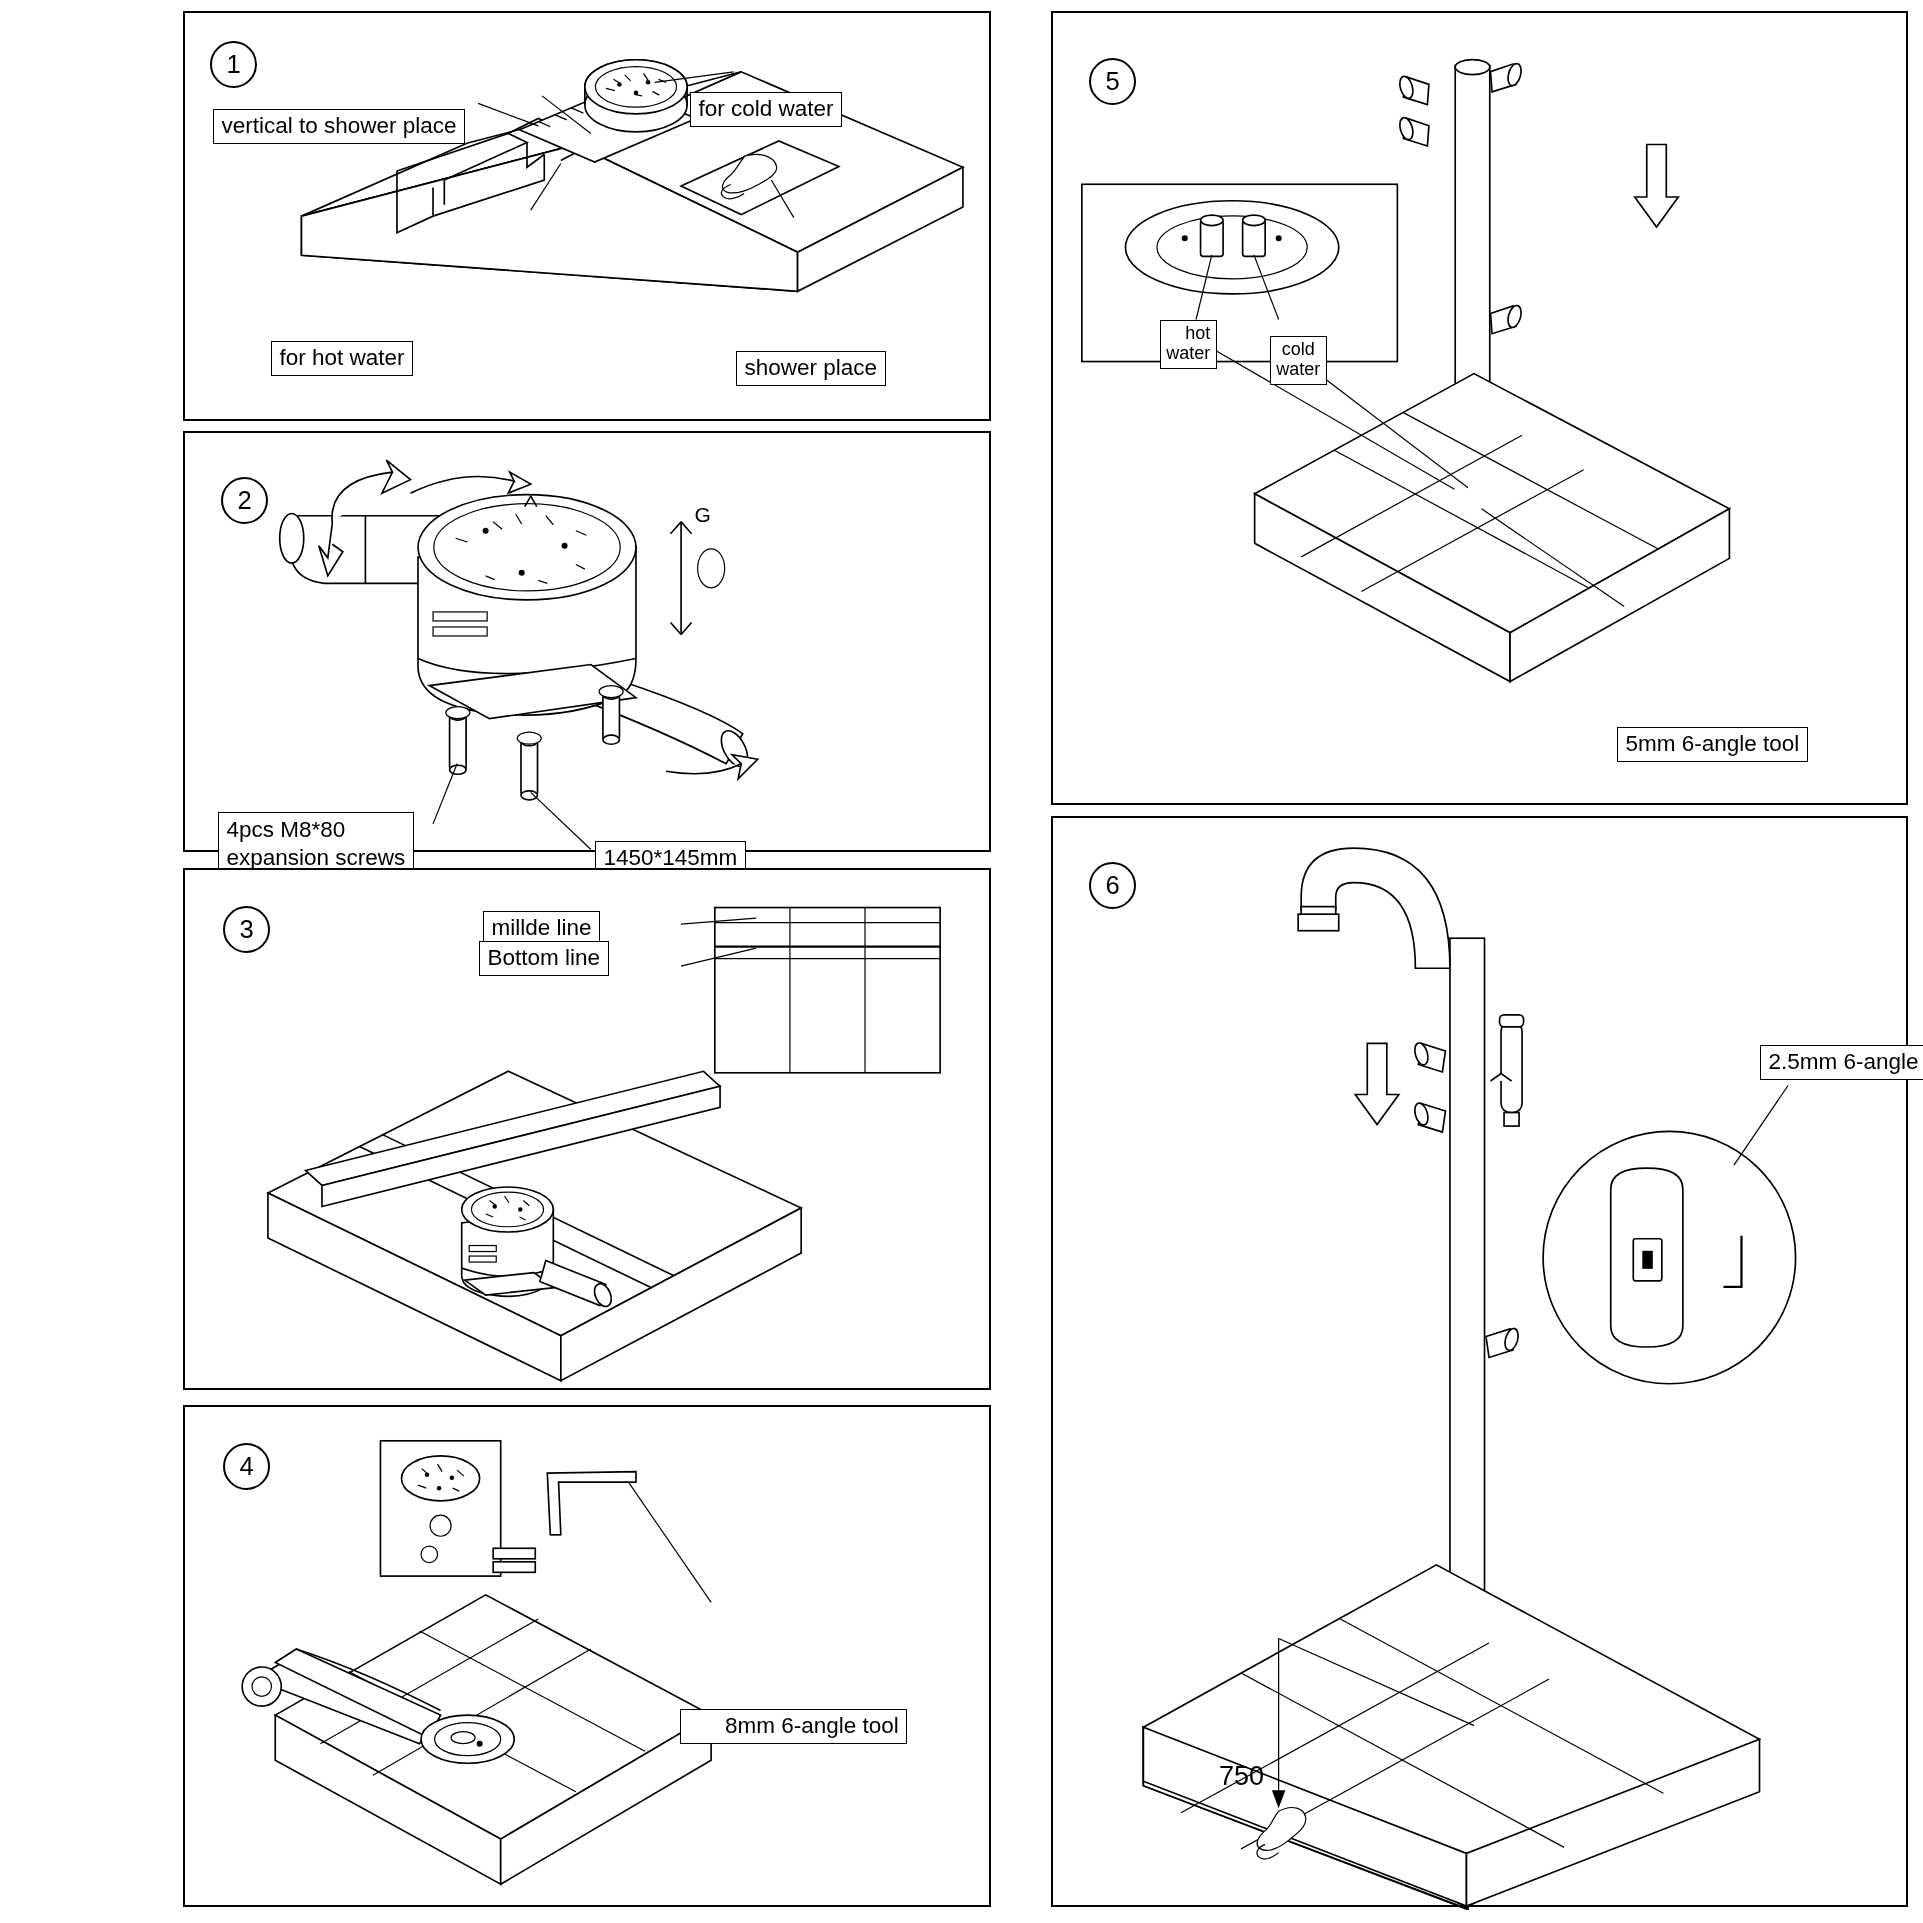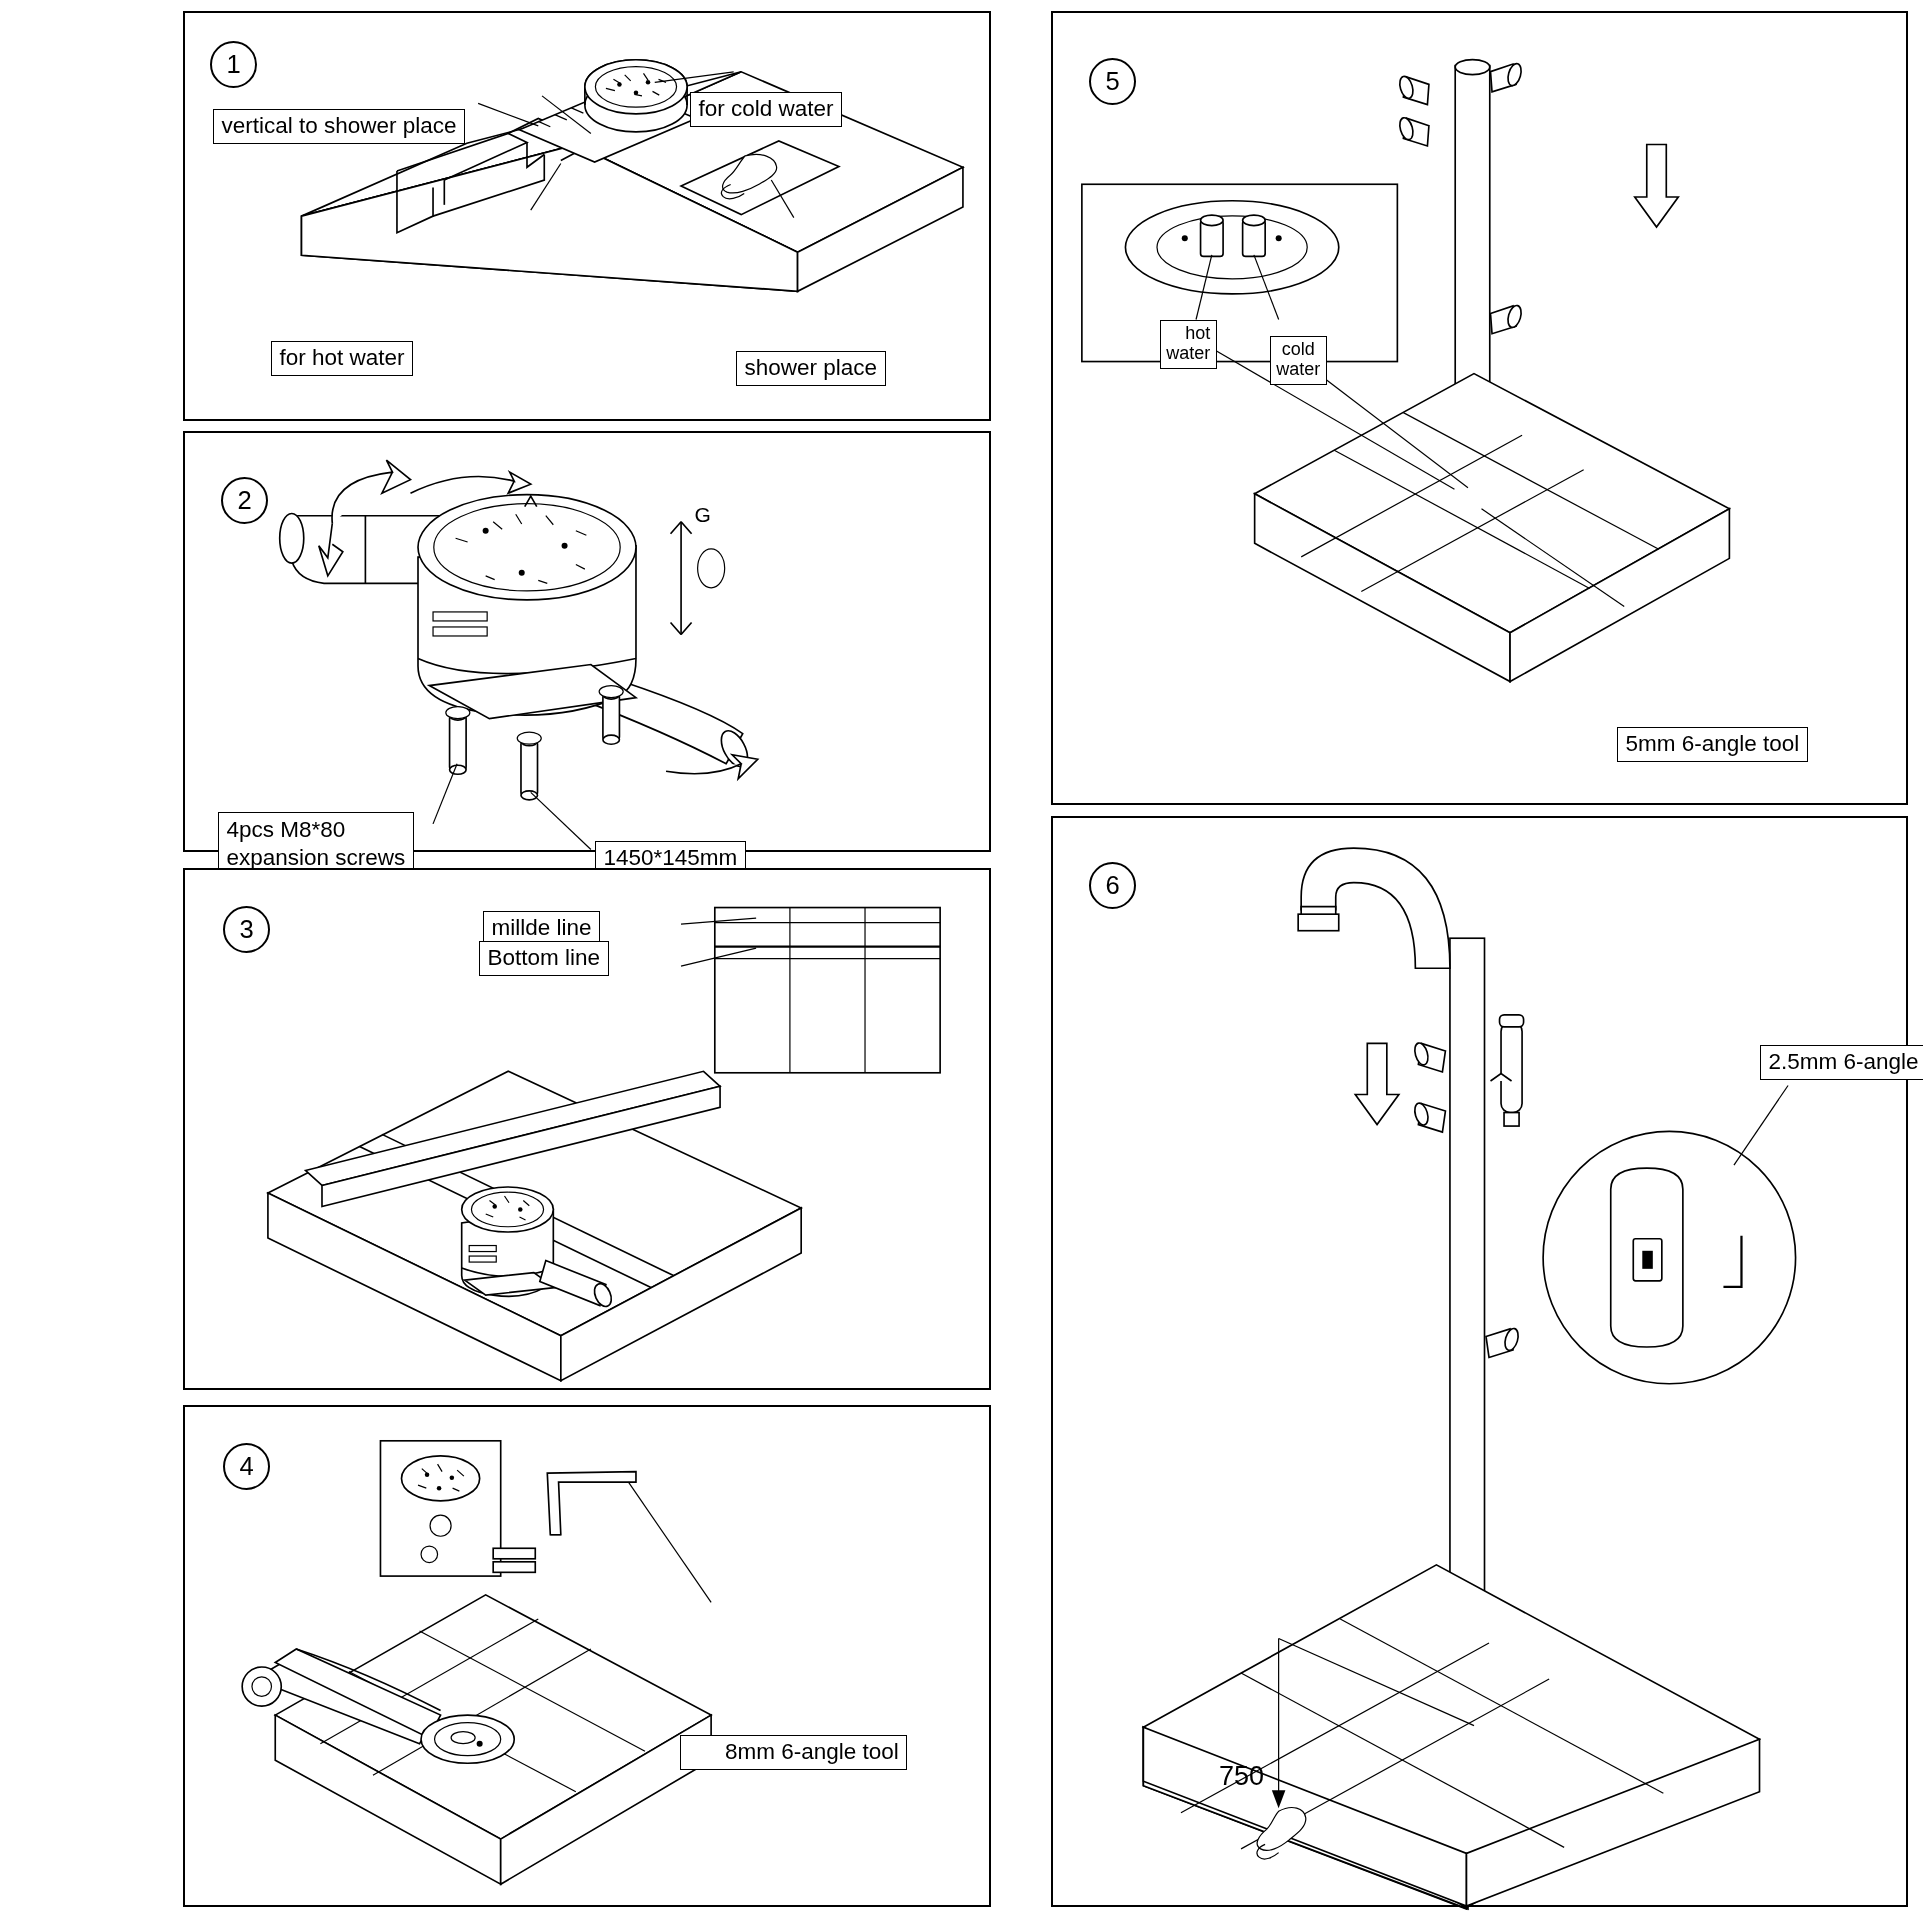--- a/index.html
+++ b/index.html
@@ -299,21 +299,21 @@
       <circle class="fillw-thin" cx="102" cy="372" r="13"></circle>
       <path class="fillw" d="M120,340 L148,322 L340,410 L324,440 Z"></path>
 
       <ellipse class="fillw" cx="376" cy="442" rx="62" ry="32"></ellipse>
       <ellipse class="ln-thin" cx="376" cy="442" rx="44" ry="22" fill="none"></ellipse>
       <ellipse class="fillw-thin" cx="370" cy="440" rx="16" ry="8"></ellipse>
       <circle class="blk" cx="392" cy="448" r="4"></circle>
       <path class="ln" d="M148,322 Q240,352 340,404"></path>
     </svg>
 
-    <div class="callout" style="left:495px; top:328px;padding-left:44px;">8mm  6-angle  tool</div>
+    <div class="callout" style="left:495px; top:302px;padding-left:44px;">8mm  6-angle  tool</div>
   </div>
 
   <div class="panel" style="left:1051px; top:10.5px; width:857px; height:794px;">
     <div class="step-num" style="left:36px; top:45px;">5</div>
 
     <svg class="art" width="857" height="794" viewBox="0 0 1140 1057">
 
       <rect class="fillw" x="535" y="70" width="46" height="700"></rect>
       <ellipse class="fillw" cx="558" cy="72" rx="23" ry="10"></ellipse>
 

